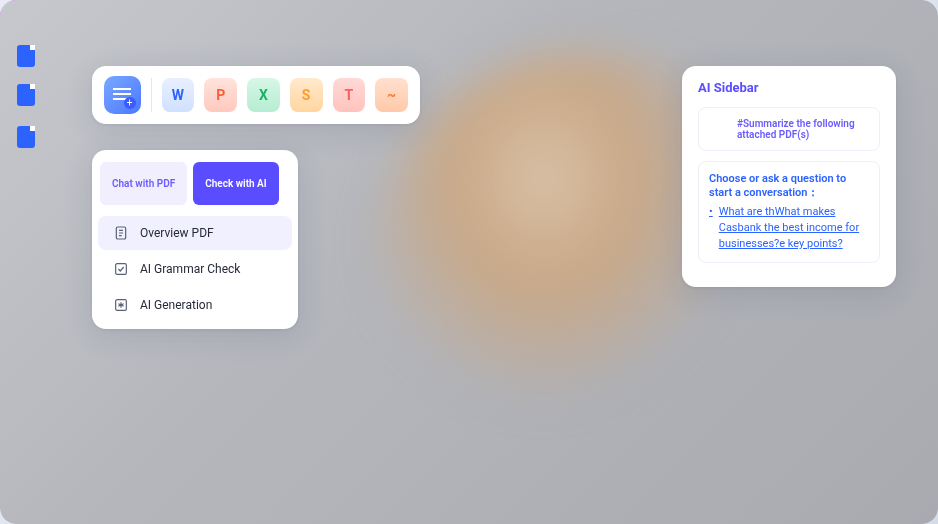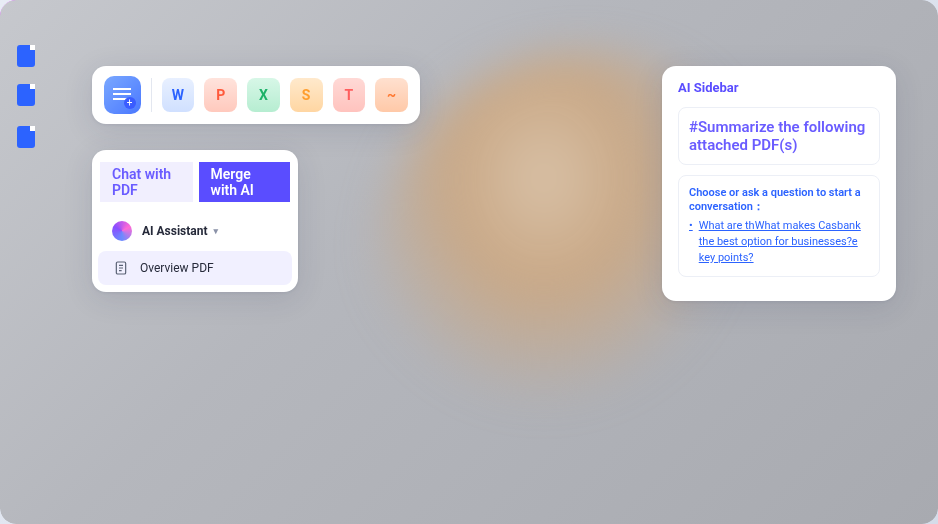--- a/index.html
+++ b/index.html
@@ -14,36 +14,36 @@
   .app-tile.main { background: linear-gradient(135deg,#7aa8ff 0%,#4a78ff 100%); position:relative; }
   .app-tile.main .lines{width:18px;height:14px;background:linear-gradient(#fff 0 2px,transparent 2px 5px,#fff 5px 7px,transparent 7px 10px,#fff 10px 12px,transparent 12px);} 
   .app-tile.main .plus{position:absolute;right:5px;bottom:5px;width:12px;height:12px;border-radius:50%;background:#3a5cff;color:#fff;font-size:10px;line-height:12px;text-align:center;}
   .iconbar .sep { width:1px; height:34px; background:#e3e7f0; }
   .file-tile { width: 34px; height: 34px; border-radius: 8px; display:flex; align-items:center; justify-content:center; color:#fff; font-size:14px; font-weight:700; }
   .f-w{background:linear-gradient(180deg,#e8f0ff,#d0e0ff);color:#2c63ff;} .f-p{background:linear-gradient(180deg,#ffe3dc,#ffc9bd);color:#ff5a3c;} .f-x{background:linear-gradient(180deg,#d7f7e7,#b6edd1);color:#1db268;} .f-s{background:linear-gradient(180deg,#ffe9cc,#ffd6a2);color:#ff9e2e;} .f-t{background:linear-gradient(180deg,#ffd9d6,#ffc3be);color:#ff5e5e;} .f-i{background:linear-gradient(180deg,#ffe0cf,#ffc9a8);color:#ff7b34;}
 
   
   .ai-panel { left: 92px; top: 150px; width: 206px; padding: 8px 0 6px; }
   .tabs { display:flex; gap:6px; padding: 4px 8px 10px; }
-  .tab { font-size:14px; padding:4px 12px; border-radius:0; cursor:pointer; font-weight:600; }
+  .tab { font-size:10px; padding:16px 12px; border-radius:6px; cursor:pointer; font-weight:600; }
   .tab.inactive{color:#6a5cff;background:#f1effe;}
   .tab.active{color:#fff;background:#5a4dff;}
   .menu { display:flex; flex-direction:column; }
   .menu-row { display:flex; align-items:center; gap:10px; padding:8px 14px; font-size:12px; color:#262a3a; cursor:pointer; border-radius:8px; margin:1px 6px; }
   .menu-row .ic { width:18px; height:18px; display:flex; align-items:center; justify-content:center; color:#5a6275; }
   .menu-row.selected{background:#f1f0ff;}
   .menu-row.assistant{font-weight:700;}
   .menu-row.assistant .av{width:20px;height:20px;border-radius:50%;background:conic-gradient(from 180deg,#6a8bff,#8a4dff,#ff6ad5,#6a8bff);} 
   .menu-row .chev{margin-left:-4px;color:#8b92a8;font-size:9px;}
 
   
-  .ai-sidebar { right: 42px; top: 66px; width: 234px; padding: 14px 16px 14px; font-size:11px; }
+  .ai-sidebar { right: 42px; top: 66px; width: 214px; padding: 14px 16px 14px; font-size:11px; }
   .ai-title{color:#5a4dff;font-weight:700;font-size:13px;margin-bottom:12px;}
   .subtle-box{border:1px solid #eceff6;border-radius:8px;padding:10px 10px;margin-bottom:10px;}
-  .tag-line{color:#6a5cff;font-weight:600;font-size:15px;}
+  .tag-line{color:#6a5cff;font-weight:600;font-size:10px;margin-left:28px;}
   .ov-label{color:#2c63ff;font-weight:600;margin-bottom:6px;}
   .ov-body{color:#5e6475;line-height:1.55;}
   .cue{color:#2c63ff;font-weight:600;margin-bottom:4px;}
   .qlink{color:#2c63ff;text-decoration:underline;display:flex;gap:6px;line-height:1.45;}
   .qlink .dot{color:#2c63ff;}
 
   
   .chat-card { right: 42px; top: 324px; width: 234px; padding: 12px 14px 10px; border:1.5px solid transparent; border-radius:14px;
     background: linear-gradient(#fff,#fff) padding-box, linear-gradient(135deg,#e86aff 0%,#4a78ff 100%) border-box; }
   .chat-head{display:flex;align-items:center;justify-content:space-between;margin-bottom:8px;}
@@ -71,50 +71,63 @@
   <div class="file-tile f-p">P</div>
   <div class="file-tile f-x">X</div>
   <div class="file-tile f-s">S</div>
   <div class="file-tile f-t">T</div>
   <div class="file-tile f-i">~</div>
 </div>
 
 <div class="card ai-panel">
   <div class="tabs">
     <div class="tab inactive">Chat with PDF</div>
-    <div class="tab active">Merge with AI</div>
+    <div class="tab active">Check with AI</div>
   </div>
   <div class="menu">
-    <div class="menu-row assistant">
-      <span class="av"></span>
-      <span>AI Assistant</span>
-      <span class="chev">▾</span>
-    </div>
     <div class="menu-row selected">
       <span class="ic">
           <svg width="16" height="16" viewBox="0 0 24 24" fill="none" stroke="currentColor" stroke-width="1.8">
             <rect x="5" y="3" width="14" height="18" rx="2"></rect>
             <path d="M9 8h6M9 12h6M9 16h4"></path>
           </svg>
         </span>
       <span>Overview PDF</span>
+    </div>
+    <div class="menu-row">
+      <span class="ic">
+          <svg width="16" height="16" viewBox="0 0 24 24" fill="none" stroke="currentColor" stroke-width="1.8">
+            <rect x="4" y="4" width="16" height="16" rx="2"></rect>
+            <path d="M8 12l3 3 5-6"></path>
+          </svg>
+        </span>
+      <span>AI Grammar Check</span>
+    </div>
+    <div class="menu-row">
+      <span class="ic">
+          <svg width="16" height="16" viewBox="0 0 24 24" fill="none" stroke="currentColor" stroke-width="1.8">
+            <rect x="4" y="4" width="16" height="16" rx="2"></rect>
+            <path d="M12 8v8M8 10l8 4M16 10l-8 4"></path>
+          </svg>
+        </span>
+      <span>AI Generation</span>
     </div>
   </div>
 </div>
 
 <div class="card ai-sidebar">
   <div class="ai-title">AI Sidebar</div>
   <div class="subtle-box">
     <div class="tag-line">#Summarize the following attached PDF(s)</div>
   </div>
   <div class="subtle-box">
     <div class="cue">Choose or ask a question to start a conversation：</div>
     <div class="qlink">
       <span class="dot">•</span>
-      <span>What are thWhat makes Casbank the best option for businesses?e key points?</span>
+      <span>What are thWhat makes Casbank the best income for businesses?e key points?</span>
     </div>
   </div>
 </div>
 
 <div class="chat-card">
   <div class="chat-head">
     <span class="t">Chat with 3 files</span>
     <span class="cv">⌄</span>
   </div>
   <div class="file-row">

